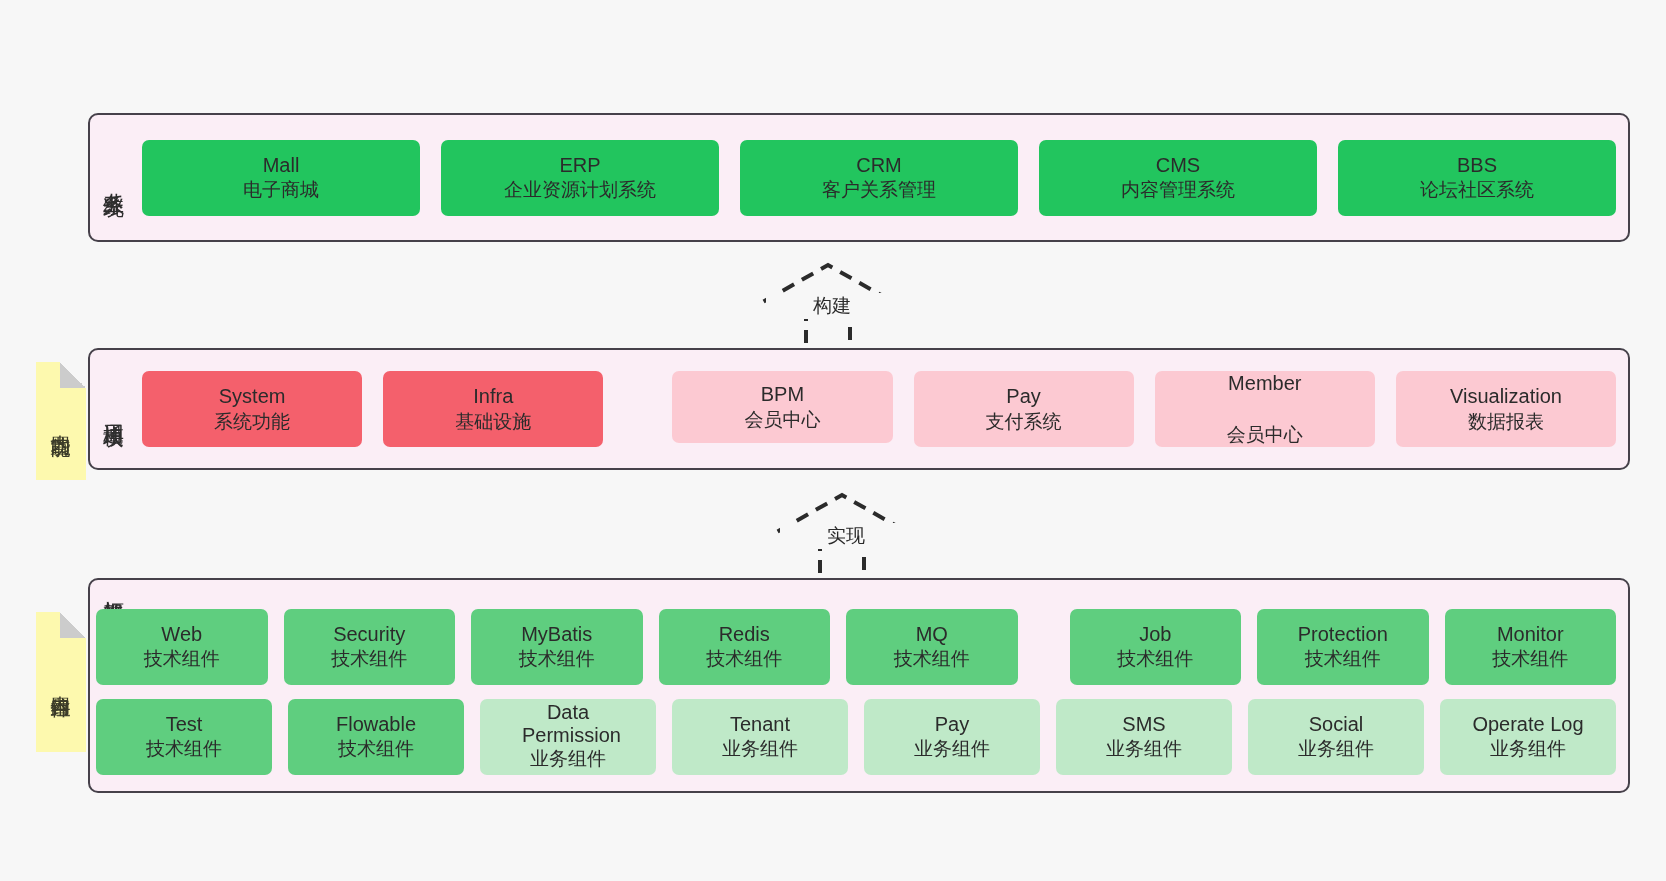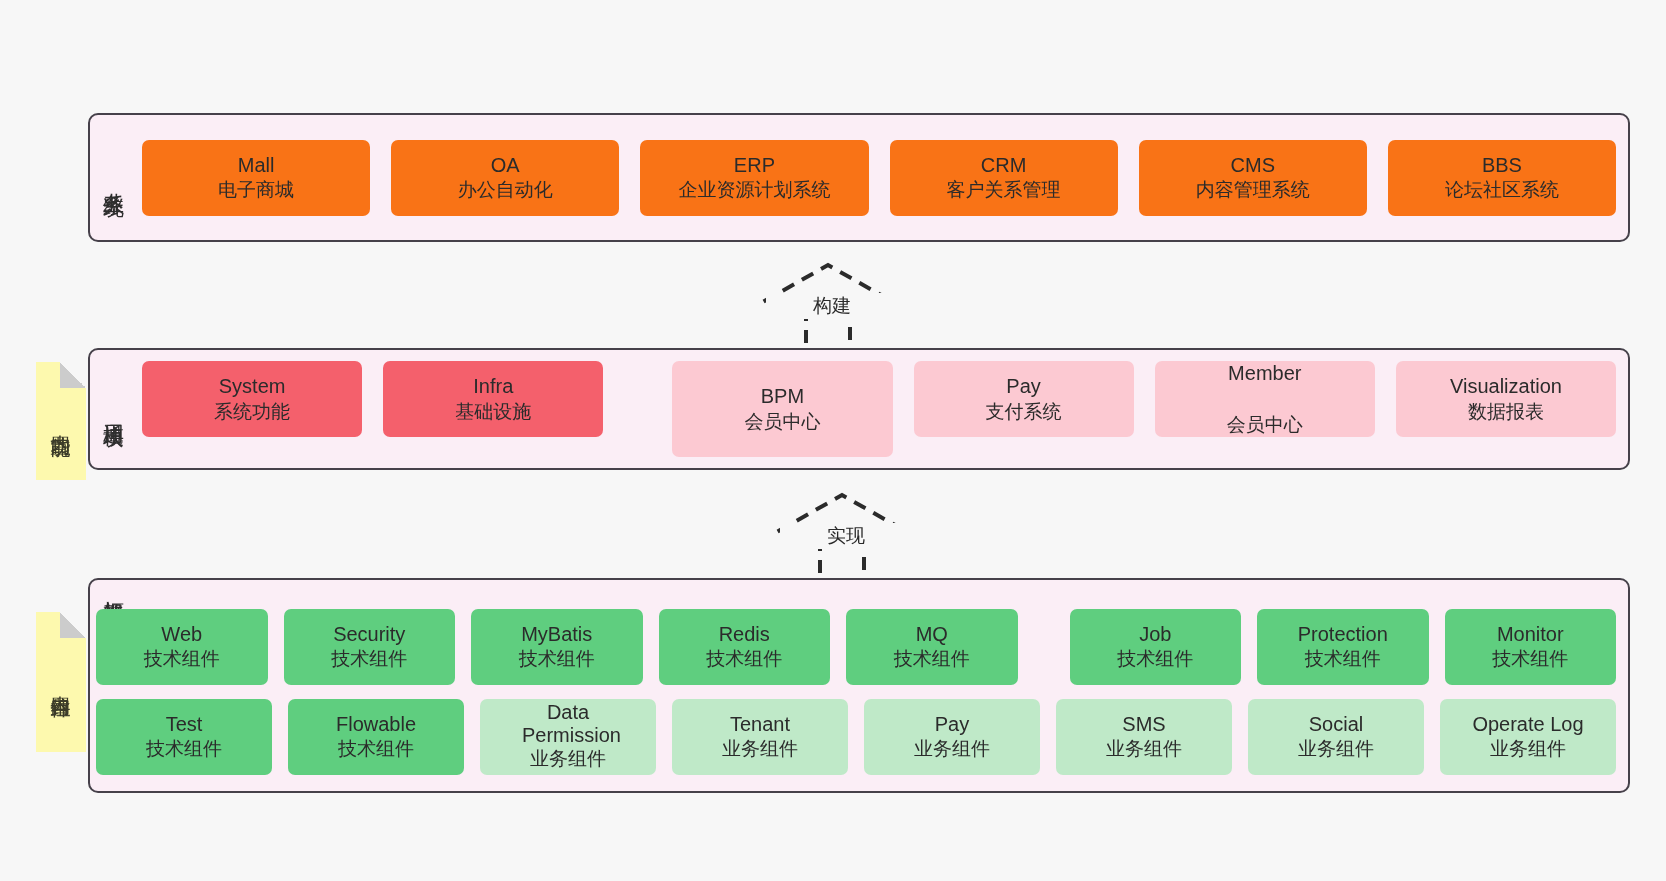--- a/index.html
+++ b/index.html
@@ -68,21 +68,21 @@
   .cell .en {
     font-size: 20px;
     color: #2b2b2b;
   }
   .cell .cn {
     font-size: 19px;
     color: #2b2b2b;
   }
 
   
-  .c-blue       { background: #f97316; }
+  .c-blue       { background: #22c55e; }
   .c-red        { background: #f4606c; }
   .c-pink       { background: #fcc9d2; }
   .c-green      { background: #5fce7f; }
   .c-greenlight { background: #bfe9c8; }
 
   
   .sticky {
     position: absolute;
     background: #fdf9ae;
     color: #3b3b28;
@@ -127,24 +127,20 @@
 <body>
 
 <div class="layer" style="left:88px; top:113px; width:1542px; height:129px;">
   <div class="layer-title">业务系统</div>
   <div class="layer-body">
     <div class="row">
       <div class="cell c-blue" style="height:76px;">
         <span class="en">Mall</span>
         <span class="cn">电子商城</span>
       </div>
-      <div class="cell c-blue" style="height:76px;">
-        <span class="en">OA</span>
-        <span class="cn">办公自动化</span>
-      </div>
       <div class="cell c-blue" style="height:76px;align-items:center;">
         <span class="en">ERP</span>
         <span class="cn">企业资源计划系统</span>
       </div>
       <div class="cell c-blue" style="height:76px;">
         <span class="en">CRM</span>
         <span class="cn">客户关系管理</span>
       </div>
       <div class="cell c-blue" style="height:76px;">
         <span class="en">CMS</span>
@@ -173,21 +169,21 @@
   <div class="layer-body">
     <div class="row">
       <div class="cell c-red" style="height:76px;">
         <span class="en">System</span>
         <span class="cn">系统功能</span>
       </div>
       <div class="cell c-red" style="height:76px;">
         <span class="en">Infra</span>
         <span class="cn">基础设施</span>
       </div>
-      <div class="cell c-pink" style="height:96px;margin-left:48px;">
+      <div class="cell c-pink" style="height:72px;margin-left:48px;">
         <span class="en">BPM</span>
         <span class="cn">会员中心</span>
       </div>
       <div class="cell c-pink" style="height:76px;">
         <span class="en">Pay</span>
         <span class="cn">支付系统</span>
       </div>
       <div class="cell c-pink" style="height:76px;gap:27px;">
         <span class="en">Member</span>
         <span class="cn">会员中心</span>

